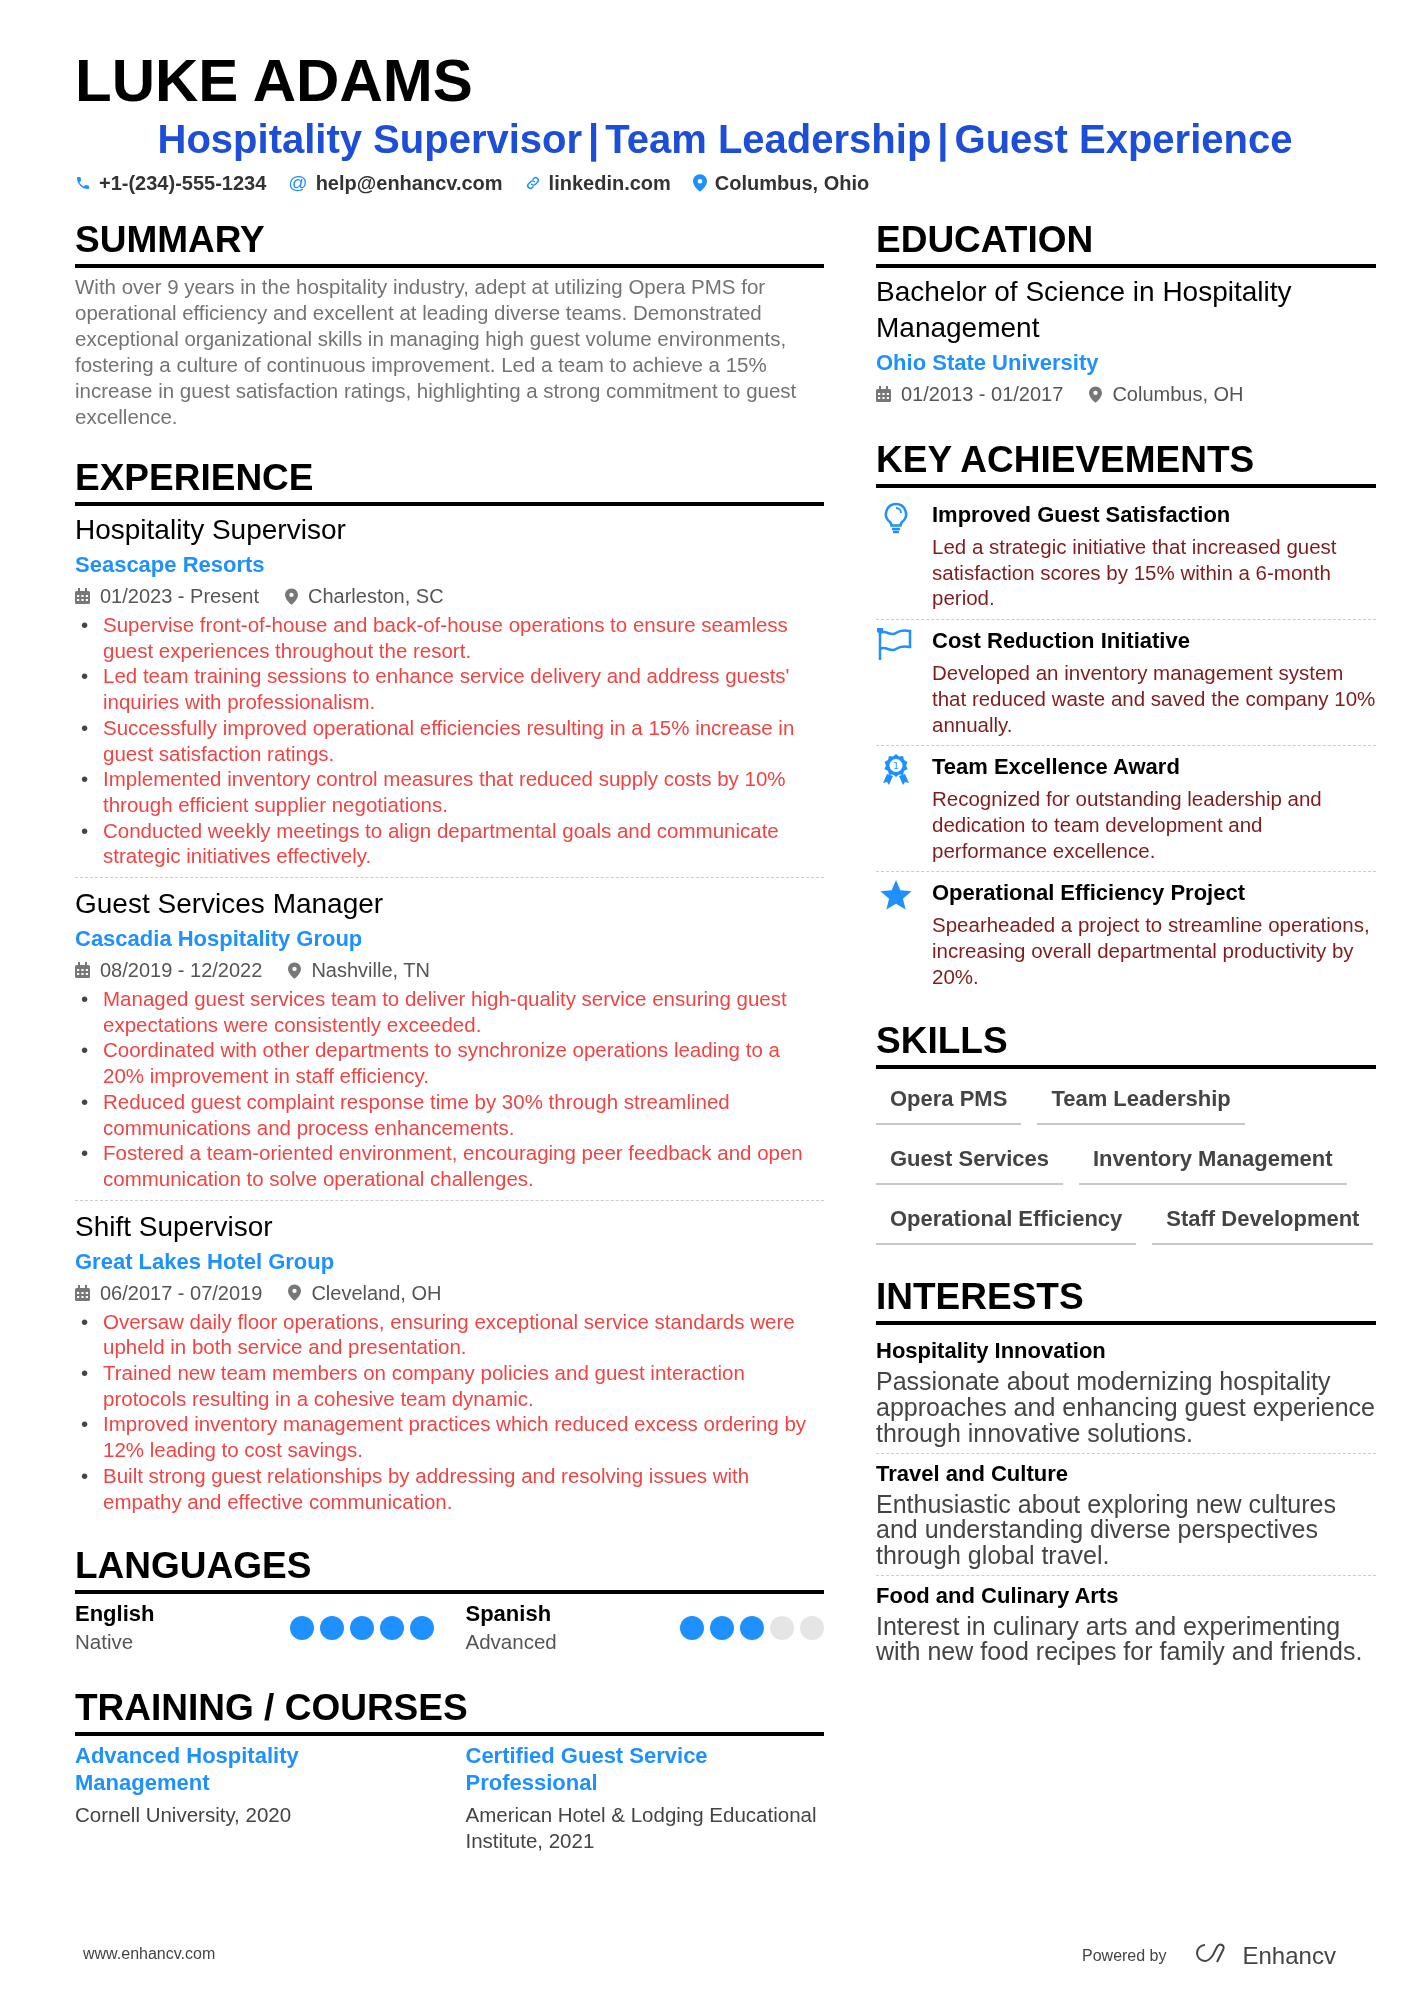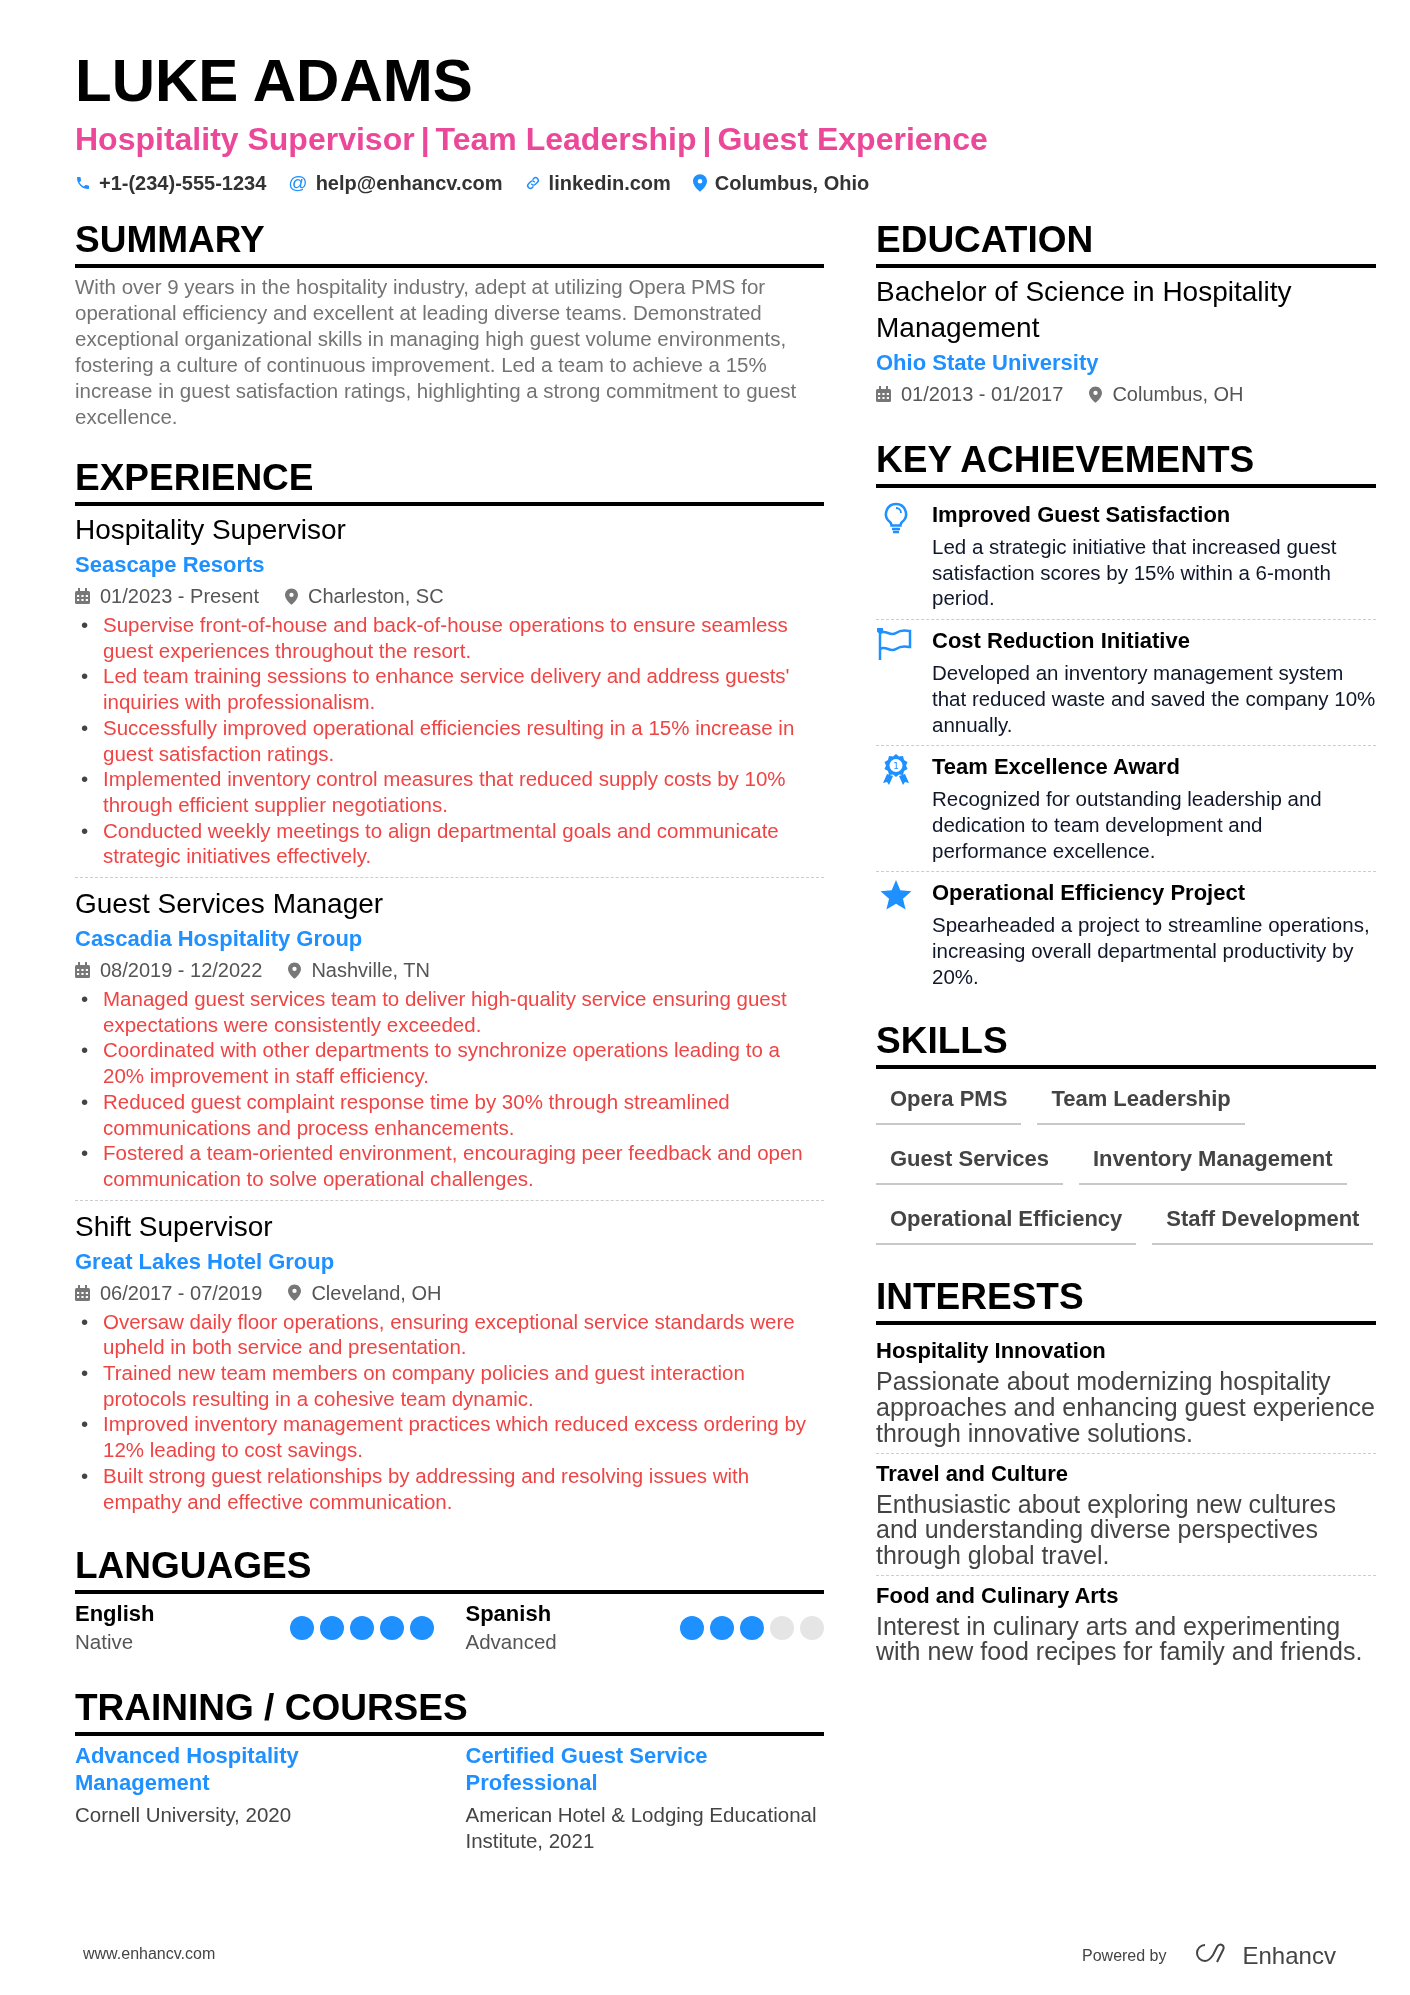--- a/index.html
+++ b/index.html
@@ -2,21 +2,21 @@
 <html><head>
 <meta charset="utf-8">
 <style>
   * { box-sizing: border-box; margin: 0; padding: 0; }
   html, body { width: 1410px; height: 1995px; background: #ffffff; }
   body { font-family: "Liberation Sans", "DejaVu Sans", sans-serif; color: #333; position: relative; overflow: hidden; }
   .page { position: absolute; left: 16px; top: 0; width: 1410px; height: 1446px; }
 
   .header { position: absolute; left: 59px; top: 46px; width: 1300px; }
   .name { font-size: 60px; font-weight: 700; color: #000; letter-spacing: 0px; line-height: 70px; }
-  .tagline { font-size: 32px; font-weight: 700; color: #ec4899; line-height: 38px; margin-top: 4px; }
+  .tagline { font-size: 40px; font-weight: 700; color: #1d4ed8; line-height: 38px; margin-top: 4px; text-align: center; }
   .tagline .sep { display: inline-block; margin: 0 6px; }
   .contacts { display: flex; gap: 22px; margin-top: 12px; font-size: 20px; font-weight: 700; color: #333; line-height: 26px; }
   .contact { display: flex; align-items: center; gap: 8px; }
   .icon-blue { color: #1e90ff; font-weight: 400; display: inline-flex; align-items: center; }
 
   .col-left { position: absolute; left: 59px; top: 218px; width: 749px; }
   .col-right { position: absolute; left: 860px; top: 218px; width: 500px; }
 
   .section-title { font-size: 37px; font-weight: 700; color: #000; line-height: 44px; border-bottom: 4px solid #000; padding-bottom: 2px; margin-bottom: 6px; }
   .section { margin-bottom: 26px; }
@@ -47,21 +47,21 @@
   .course-title { font-size: 22px; font-weight: 700; color: #1e90ff; line-height: 27px; }
   .course-org { font-size: 20.5px; color: #444; line-height: 26px; margin-top: 6px; }
 
   .edu-degree { font-size: 28px; line-height: 36px; color: #000; }
   .edu-school { font-size: 22px; font-weight: 700; color: #1e90ff; line-height: 30px; margin-top: 2px; }
 
   .ach { display: flex; gap: 16px; padding: 6px 0 8px 0; border-bottom: 1.5px dashed #cccccc; }
   .ach.last { border-bottom: none; }
   .ach-icon { width: 40px; flex: 0 0 40px; display: flex; justify-content: center; padding-top: 2px; }
   .ach-title { font-size: 22px; font-weight: 700; color: #000; line-height: 30px; }
-  .ach-desc { font-size: 20.5px; line-height: 25.7px; color: #0f172a; margin-top: 4px; }
+  .ach-desc { font-size: 20.5px; line-height: 25.7px; color: #7f1d1d; margin-top: 4px; }
 
   .skills { display: flex; flex-wrap: wrap; gap: 14px 16px; margin-top: 10px; }
   .skill { font-size: 22px; font-weight: 700; color: #444; padding: 6px 14px 10px 14px; border-bottom: 2px solid #c8c8c8; line-height: 28px; }
 
   .interest { padding: 6px 0 6px 0; border-bottom: 1.5px dashed #cccccc; }
   .interest.last { border-bottom: none; }
   .interest-title { font-size: 22px; font-weight: 700; color: #000; line-height: 28px; }
   .interest-desc { font-size: 25px; line-height: 25.7px; color: #444; margin-top: 4px; }
 
   .footer-left { position: absolute; left: 67px; top: 1945px; font-size: 16px; color: #444; }

